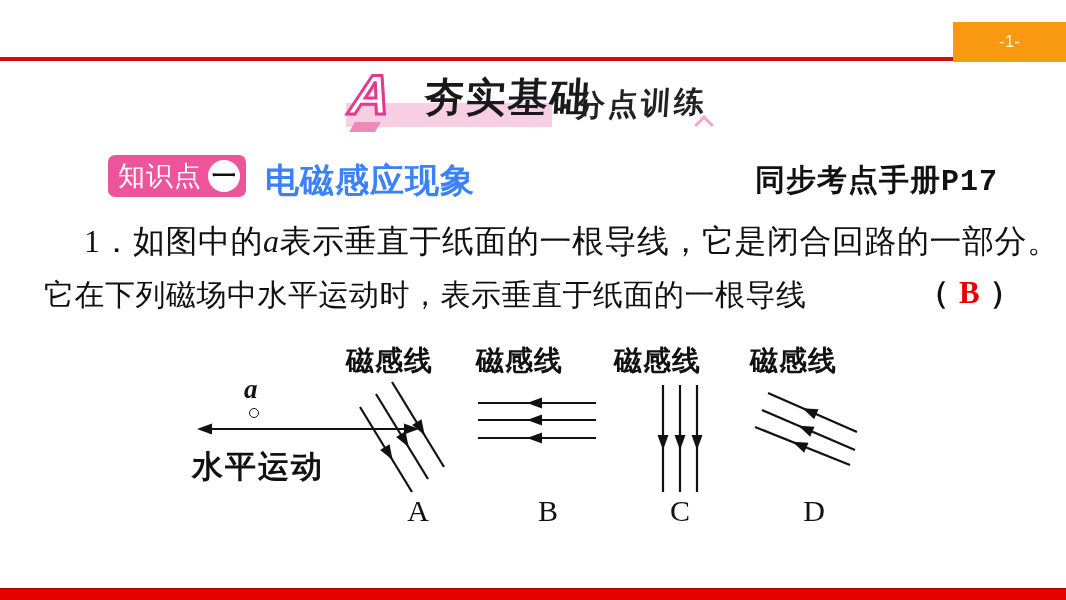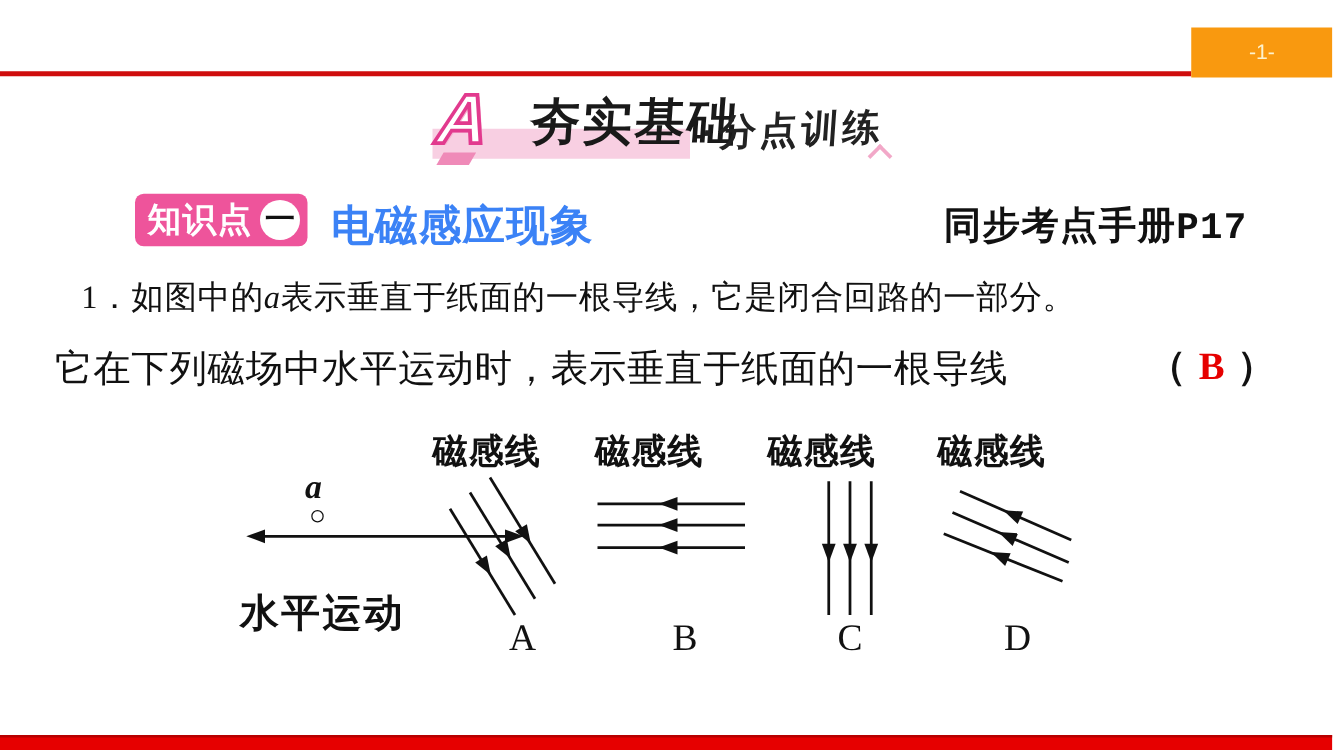--- a/index.html
+++ b/index.html
@@ -22,38 +22,38 @@
   .logo-title{position:absolute;left:424px;top:70px;font-family:"Liberation Sans",sans-serif;
               font-size:40px;font-weight:bold;color:#191919;transform:skewX(-4deg);letter-spacing:2px;}
   .logo-sub{position:absolute;left:562px;top:84px;font-family:"Liberation Sans",sans-serif;
             font-size:30px;font-weight:bold;color:#222;transform:skewX(-6deg) rotate(-2deg);letter-spacing:3px;}
   .logo-caret{position:absolute;left:697px;top:118px;width:11px;height:11px;
               border-top:3px solid #f2a8c8;border-left:3px solid #f2a8c8;transform:rotate(45deg);}
 
   
   .kp-badge{position:absolute;left:108px;top:155px;height:42px;background:#ee549b;border-radius:7px;
             display:flex;align-items:center;padding:0 6px 0 10px;gap:6px;}
-  .kp-badge-text{font-family:"Liberation Sans",sans-serif;font-size:27px;font-weight:bold;color:#ffffff;letter-spacing:1px;}
+  .kp-badge-text{font-family:"Liberation Sans",sans-serif;font-size:27px;font-weight:normal;color:#ffffff;letter-spacing:1px;}
   .kp-circle{width:32px;height:32px;background:#ffffff;border-radius:50%;display:flex;align-items:center;justify-content:center;}
   .kp-circle-num{font-family:"Liberation Sans",sans-serif;font-size:24px;font-weight:bold;color:#111;line-height:1;}
   .kp-title{position:absolute;left:265px;top:158px;font-family:"Liberation Sans",sans-serif;
             font-size:34px;font-weight:bold;color:#3b82f6;letter-spacing:1px;}
   .kp-ref{position:absolute;left:755px;top:160px;font-size:30px;font-weight:bold;letter-spacing:1px;font-family:Liberation Mono, monospace;}
 
   
-  .q-line1{position:absolute;left:65px;top:220px;font-size:26px;white-space:nowrap;letter-spacing:0.5px;}
+  .q-line1{position:absolute;left:84px;top:220px;font-size:32px;white-space:nowrap;letter-spacing:0.5px;}
   .q-line2{position:absolute;left:44px;top:275px;font-size:30px;white-space:nowrap;letter-spacing:0.5px;}
   .q-var{font-style:italic;font-family:"Liberation Serif",serif;}
   .answer-group{position:absolute;left:918px;top:272px;font-size:31px;font-weight:bold;white-space:nowrap;}
   .answer-letter{color:#e60000;padding:0 10px;}
 
   
   .wire-label{position:absolute;left:244px;top:374px;font-size:27px;font-style:italic;font-weight:bold;}
   .wire-dot{position:absolute;left:249px;top:408px;width:8px;height:8px;border:1.6px solid #111;border-radius:50%;}
-  .motion-label{position:absolute;left:192px;top:446px;font-size:31px;font-weight:bold;letter-spacing:2px;margin-top:24px;}
+  .motion-label{position:absolute;left:192px;top:446px;font-size:31px;font-weight:bold;letter-spacing:2px;}
   .field-label{position:absolute;top:342px;font-size:28px;font-weight:bold;text-align:left;width:116px;letter-spacing:1px;}
   .opt-letter{position:absolute;top:494px;font-size:30px;text-align:center;width:40px;}
   svg{position:absolute;overflow:visible;}
   .fl line, .fl path{stroke:#111;stroke-width:2.2;}
   .fl polygon{fill:#111;}
 </style>
 </head>
 <body>
 
 <div id="slide">

